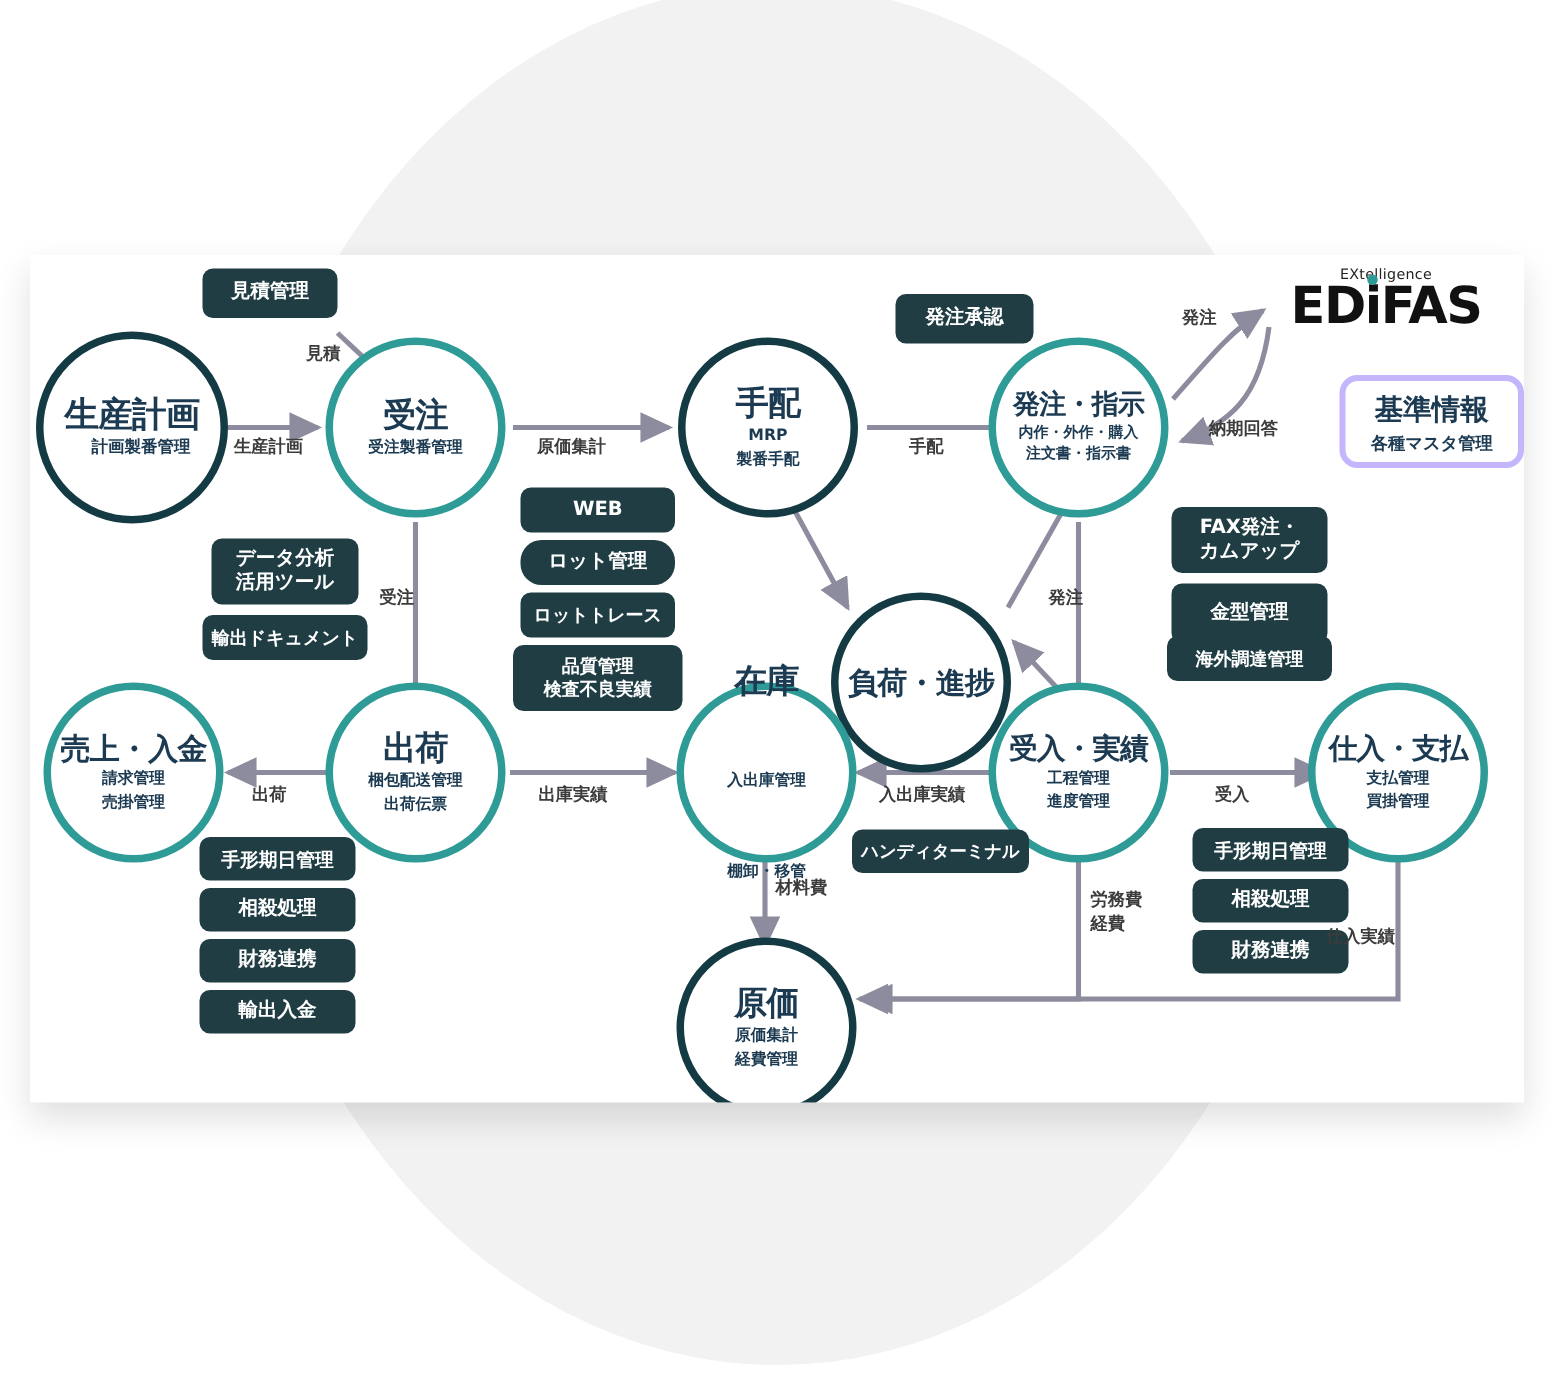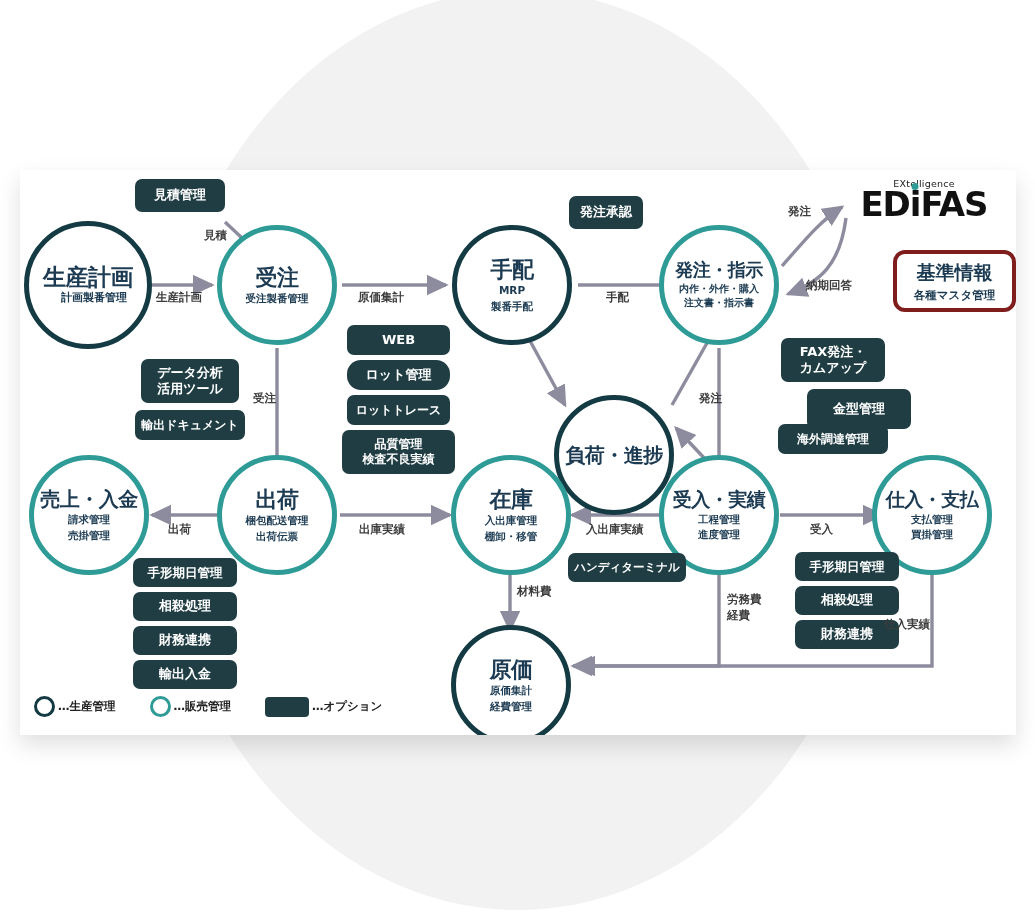--- a/index.html
+++ b/index.html
@@ -64,21 +64,21 @@
   .opt{
     position:absolute; background:#1f3d43; color:#ffffff;
     border-radius:7px; display:flex; align-items:center; justify-content:center;
     text-align:center; font-size:13px; font-weight:bold; line-height:1.25;
     z-index:6; padding:3px 8px; white-space:nowrap;
   }
 
   
   .masterbox{
     position:absolute; z-index:6;
-    border:4px solid #7f1d1d; border-radius:12px;
+    border:4px solid #c4b5fd; border-radius:12px;
     background:#ffffff; display:flex; flex-direction:column;
     align-items:center; justify-content:center; text-align:center;
   }
   .masterbox .mb-t{ font-size:19px; font-weight:bold; color:#1c3b53; white-space:nowrap;}
   .masterbox .mb-s{ font-size:11.5px; font-weight:bold; color:#1c3b53; margin-top:2px; white-space:nowrap;}
 
   
   .wl{
     position:absolute; z-index:7; font-size:11.5px; font-weight:bold;
     color:#3c3c3c; white-space:nowrap; background:transparent; line-height:1.35;
@@ -188,21 +188,21 @@
     <div class="node dark n-load" style="left:534px; top:225px;">
       <div class="ttl">負荷・進捗</div>
     </div>
 
     <div class="node teal n-mid" style="left:197px; top:285px;">
       <div class="ttl">出荷</div>
       <div class="sub">梱包配送管理</div>
       <div class="sub">出荷伝票</div>
     </div>
 
-    <div class="node teal n-mid" style="left:431px; top:285px;">
+    <div class="node teal n-mid" style="left:431px; top:285px;gap:45px;">
       <div class="ttl">在庫</div>
       <div class="sub">入出庫管理</div>
       <div class="sub">棚卸・移管</div>
     </div>
 
     <div class="node teal n-mid" style="left:639px; top:285px;">
       <div class="ttl" style="font-size:19px;">受入・実績</div>
       <div class="sub">工程管理</div>
       <div class="sub">進度管理</div>
     </div>
@@ -216,21 +216,21 @@
     <div class="node dark n-mid" style="left:431px; top:455px;">
       <div class="ttl">原価</div>
       <div class="sub">原価集計</div>
       <div class="sub">経費管理</div>
     </div>
 
     <div class="opt" style="left:115px; top:9px; width:90px; height:33px;">
       <span>見積管理</span>
       </div>
 
-    <div class="opt" style="left:549px; top:26px; width:74px; height:33px;">
+    <div class="opt" style="left:577px; top:26px; width:92px; height:33px;">
       <span>発注承認</span>
       </div>
 
     <div class="opt" style="left:121px; top:189px; width:98px; height:44px; white-space:pre-line;">
       <span style="white-space:pre-line;">データ分析
 活用ツール</span></div>
 
     <div class="opt" style="left:115px; top:240px; width:110px; height:30px; font-size:12px;">
       <span>輸出ドキュメント</span>
       </div>
@@ -248,21 +248,21 @@
       </div>
 
     <div class="opt" style="left:322px; top:260px; width:113px; height:44px; font-size:12px; white-space:pre-line;">
       <span style="white-space:pre-line;">品質管理
 検査不良実績</span></div>
 
     <div class="opt" style="left:761px; top:168px; width:104px; height:44px; white-space:pre-line;">
       <span style="white-space:pre-line;">FAX発注・
 カムアップ</span></div>
 
-    <div class="opt" style="left:787px; top:219px; width:104px; height:40px;">
+    <div class="opt" style="left:761px; top:219px; width:104px; height:40px;">
       <span>金型管理</span>
       </div>
 
     <div class="opt" style="left:758px; top:254px; width:110px; height:30px; font-size:12px;">
       <span>海外調達管理</span>
       </div>
 
     <div class="opt" style="left:113px; top:388px; width:104px; height:29px; font-size:12.5px;">
       <span>手形期日管理</span>
       </div>
@@ -317,29 +317,15 @@
     <div class="wl" style="left:679px; top:221px;">発注</div>
     <div class="wl" style="left:148px; top:352px;">出荷</div>
     <div class="wl" style="left:339px; top:352px;">出庫実績</div>
     <div class="wl" style="left:566px; top:352px;">入出庫実績</div>
     <div class="wl" style="left:790px; top:352px;">受入</div>
     <div class="wl" style="left:497px; top:414px;">材料費</div>
     <div class="wl" style="left:707px; top:422px; white-space:pre-line;">労務費
 経費</div>
     <div class="wl" style="left:864px; top:447px;">仕入実績</div>
 
-    <div class="legend" style="left:14px; top:526px;">
-      <div class="lg-item">
-        <div class="lg-circle-dark"></div>
-        <div class="lg-txt">…生産管理</div>
-      </div>
-      <div class="lg-item">
-        <div class="lg-circle-teal"></div>
-        <div class="lg-txt">…販売管理</div>
-      </div>
-      <div class="lg-item">
-        <div class="lg-box"></div>
-        <div class="lg-txt">…オプション</div>
-      </div>
-    </div>
 
   </div>
 </div>
 
 </body></html>

